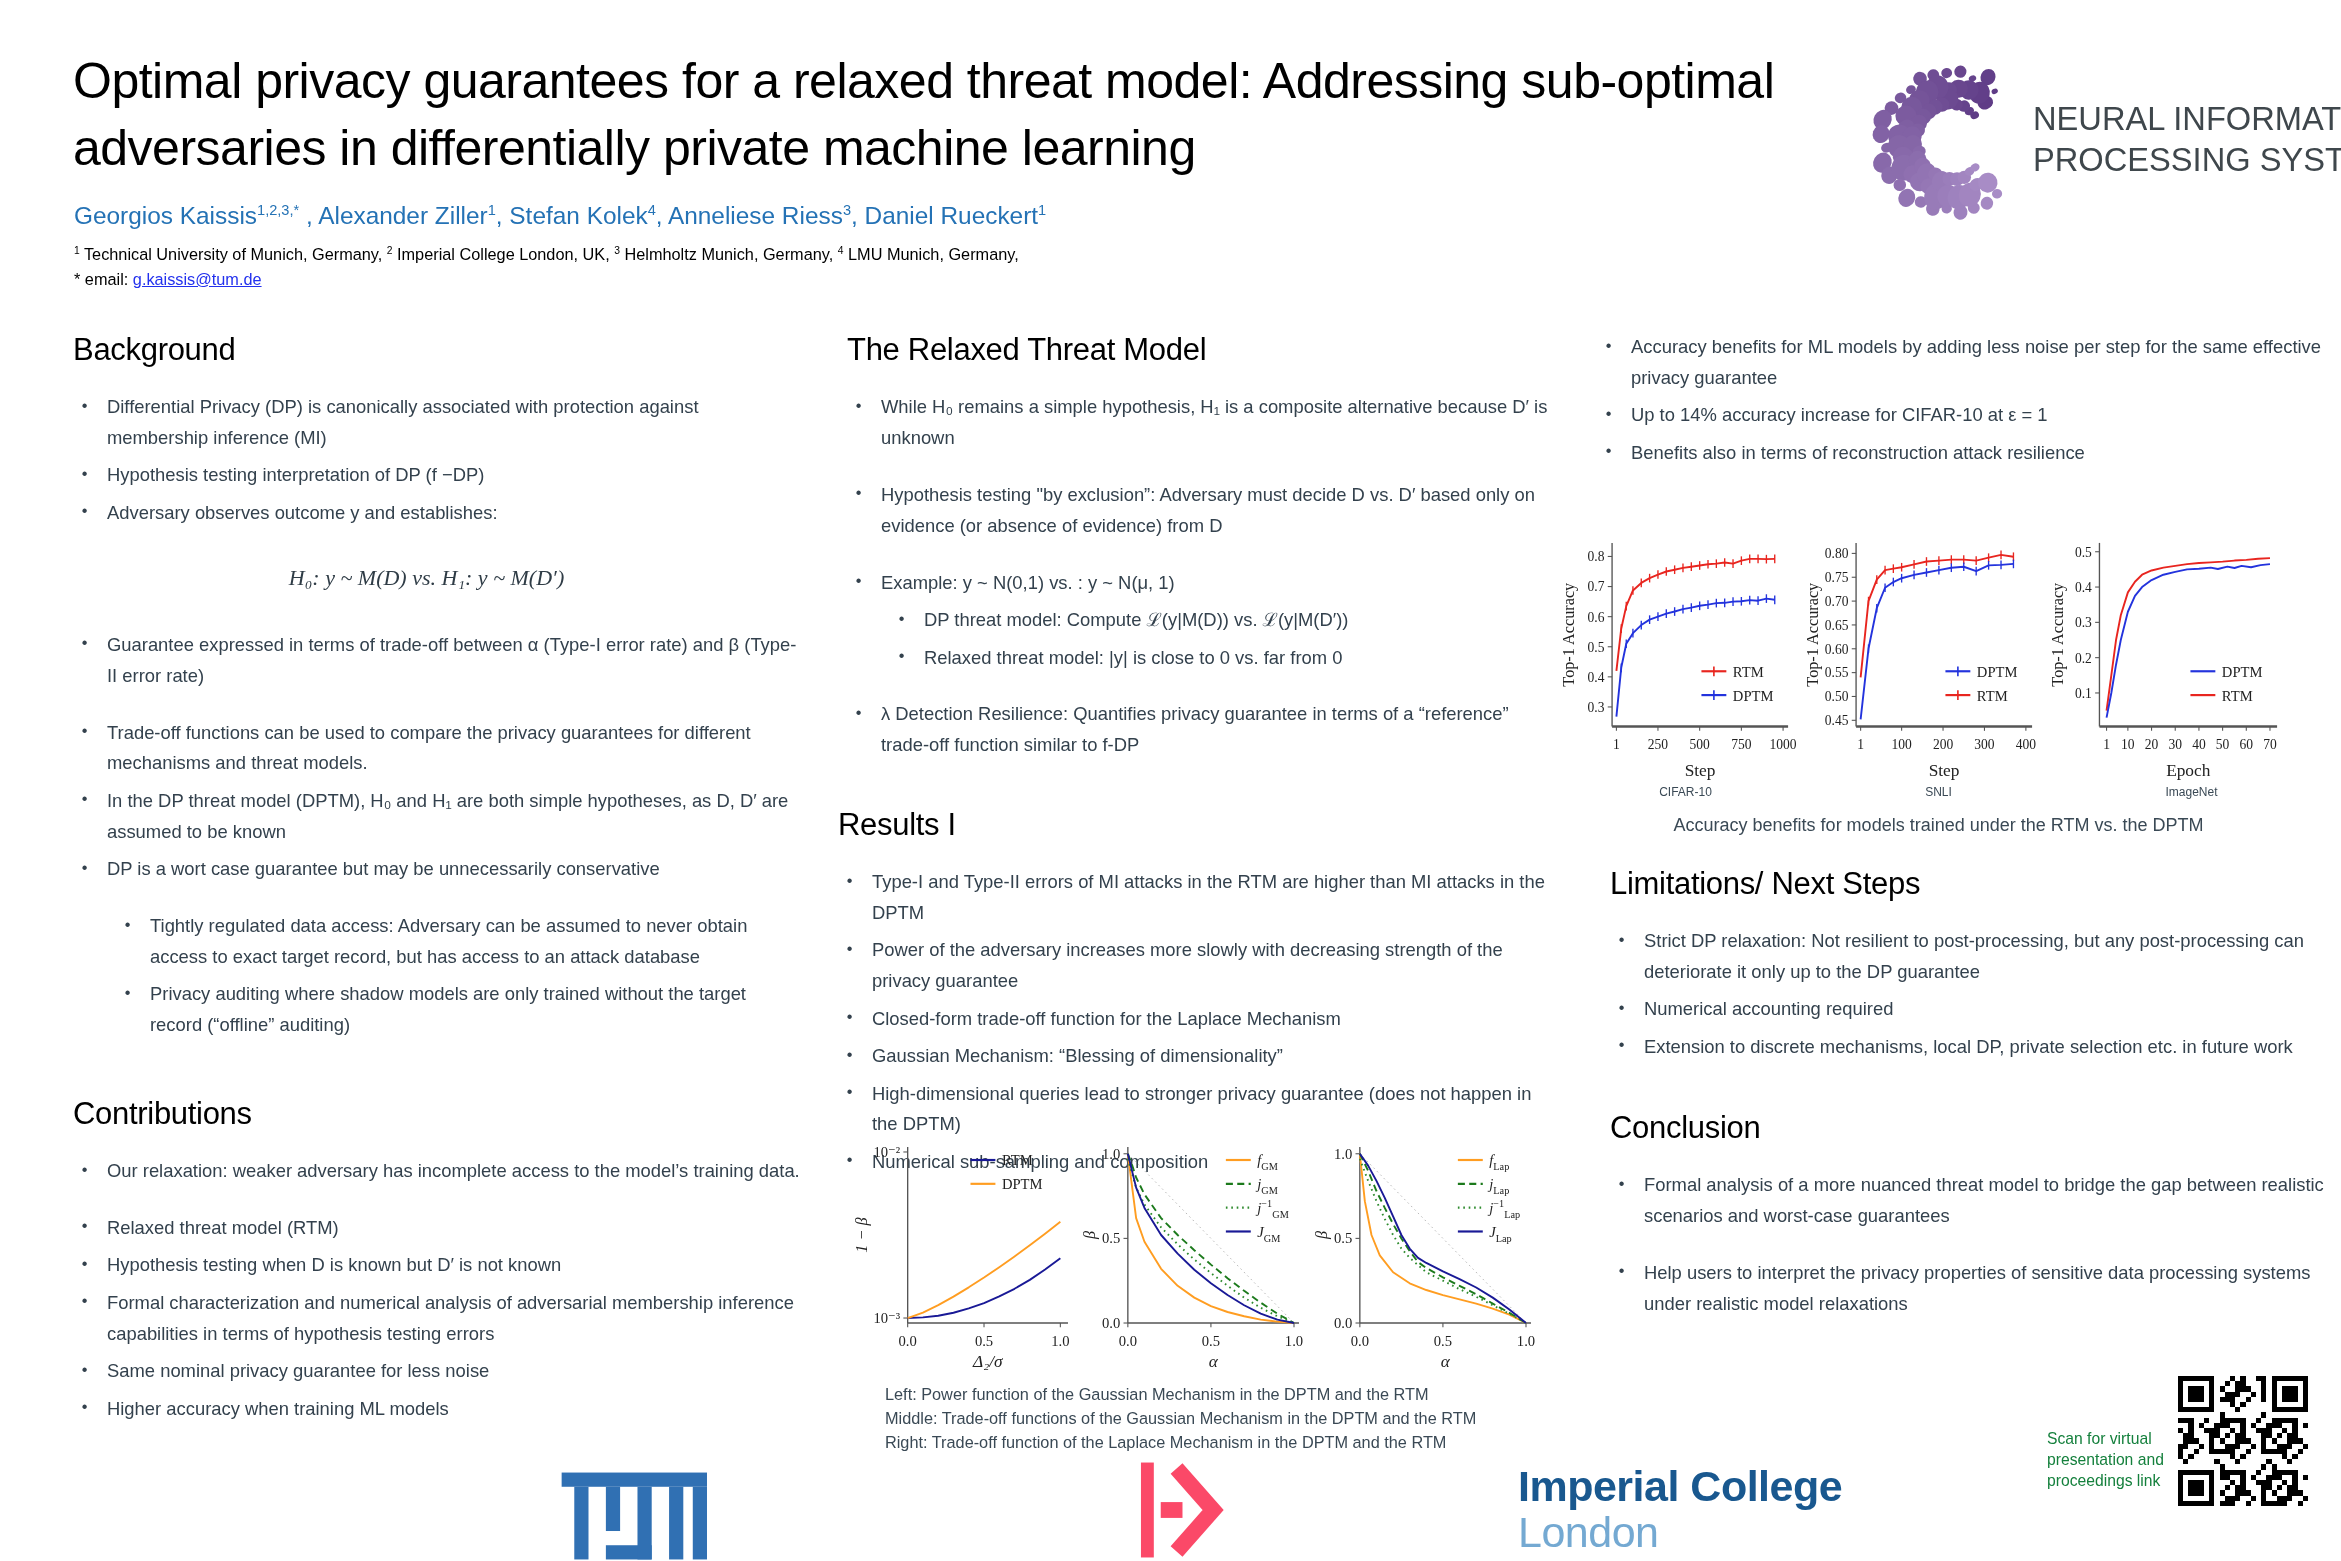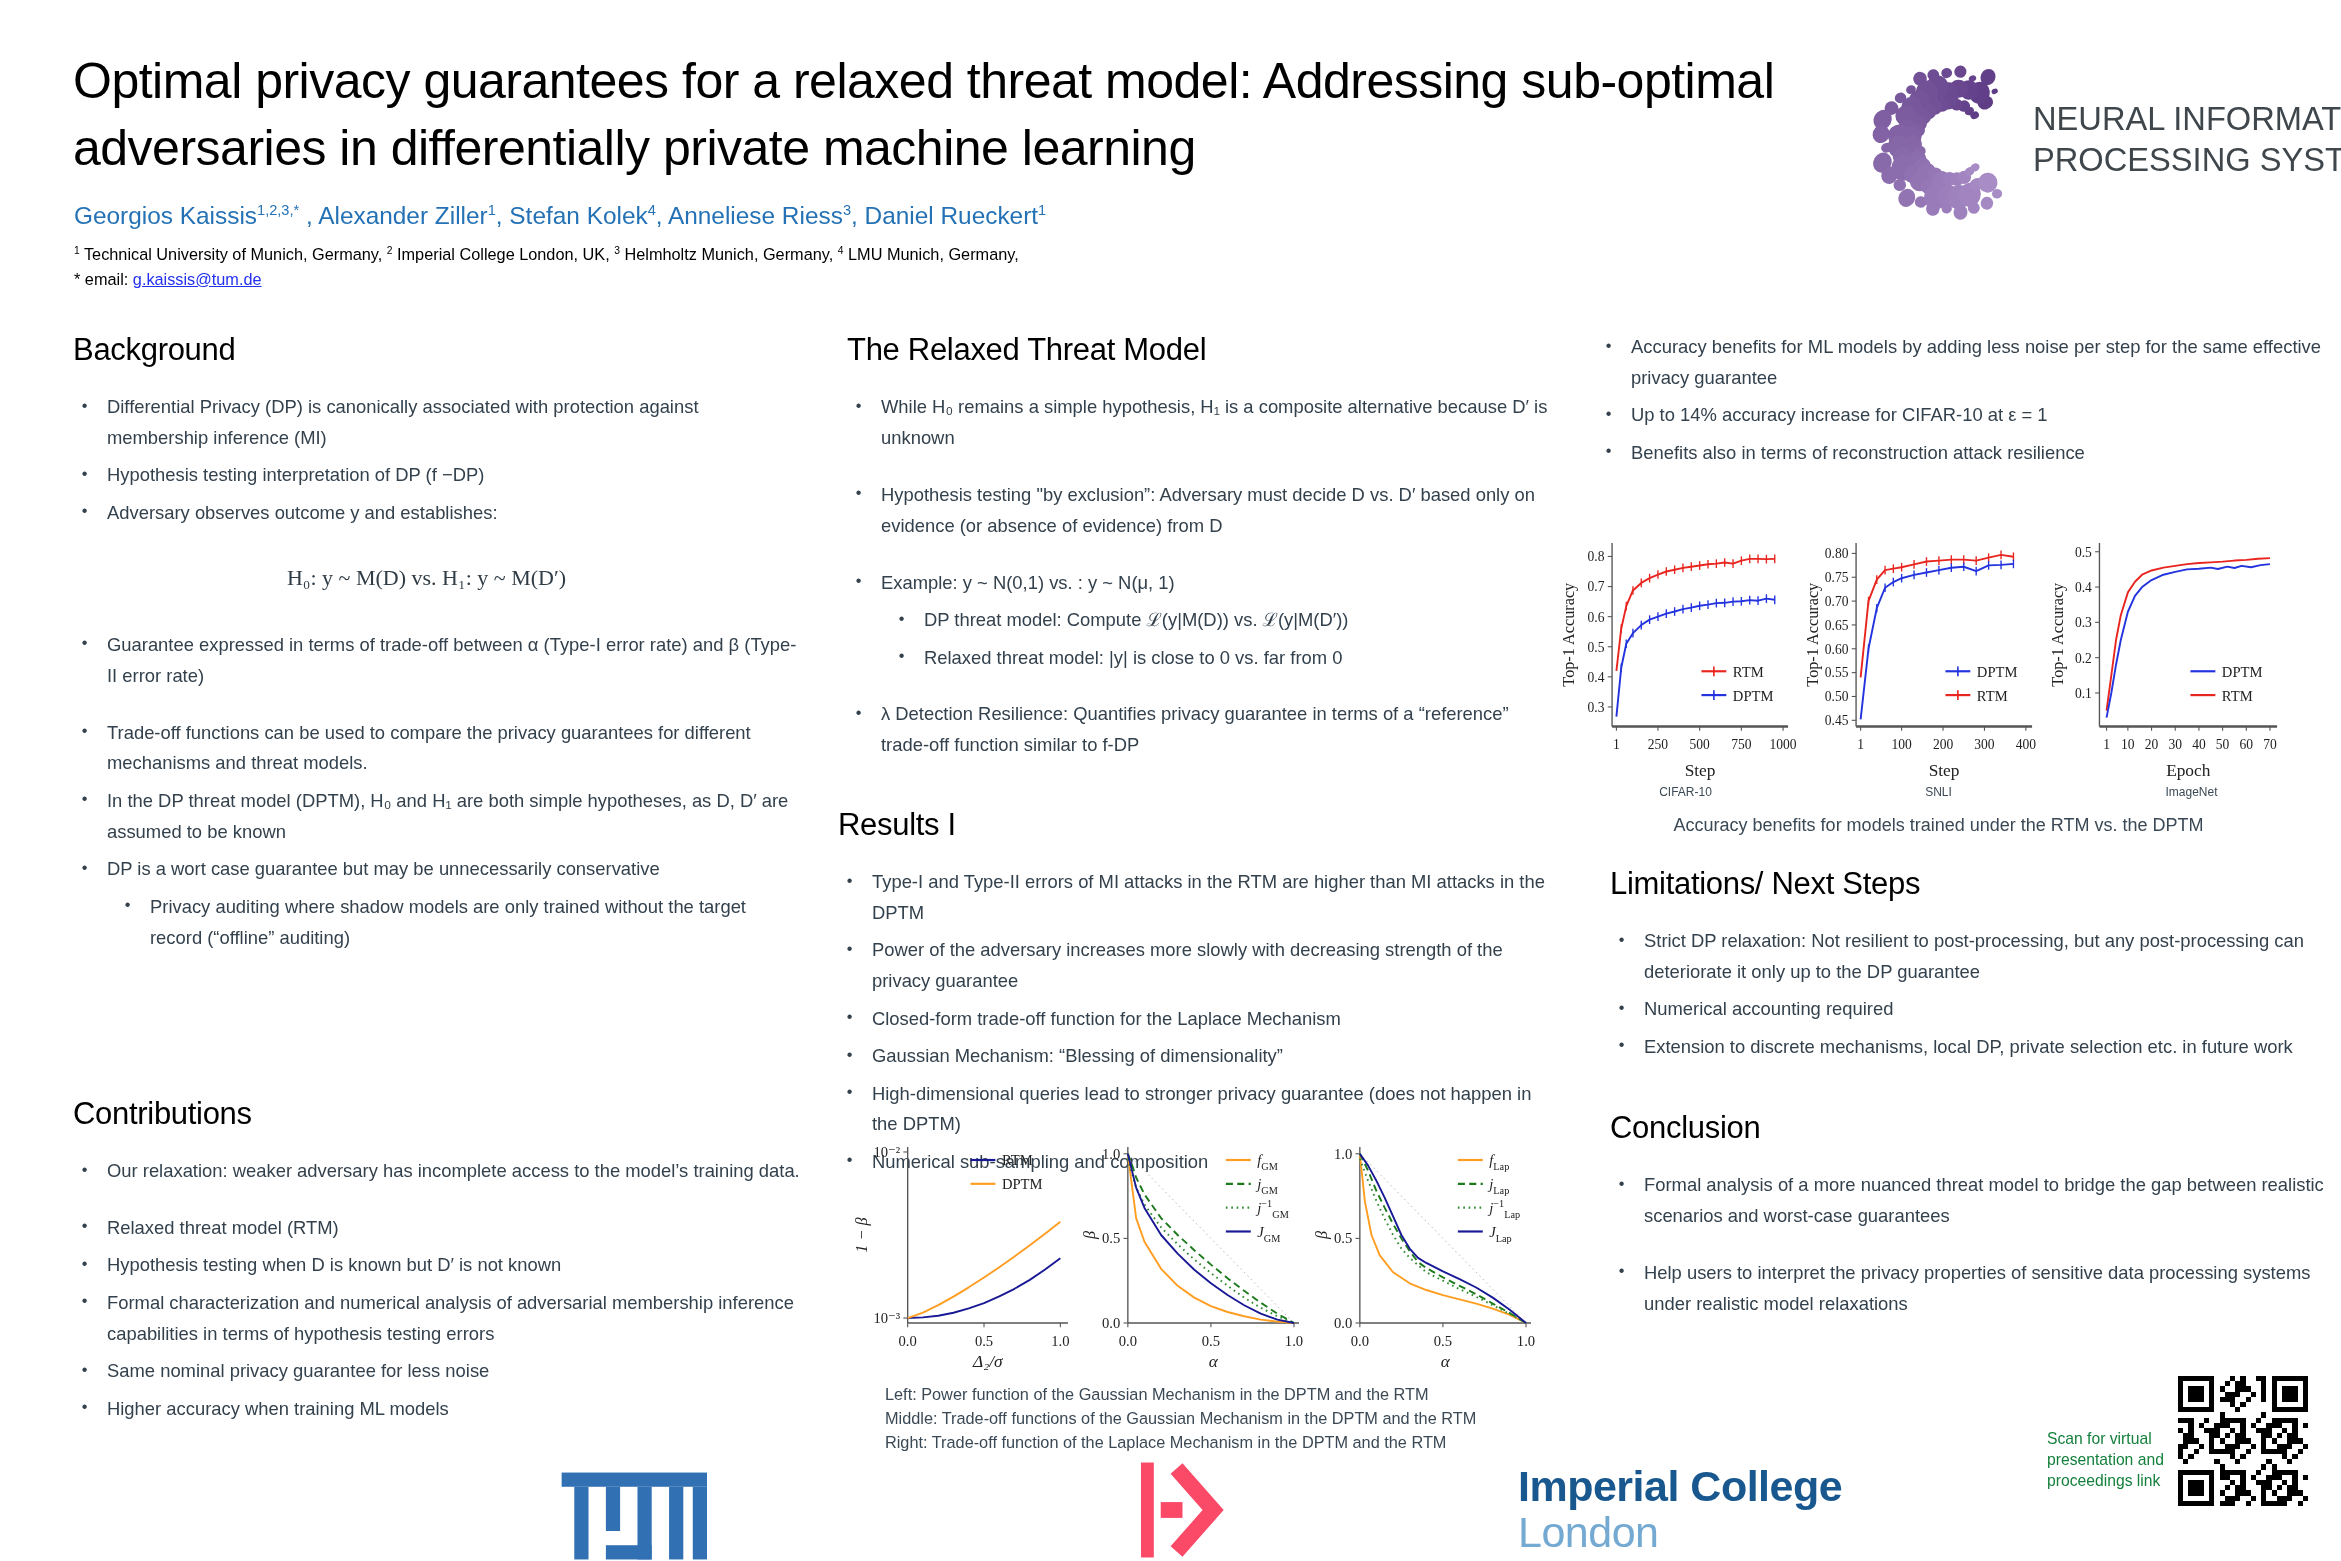--- a/index.html
+++ b/index.html
@@ -17,21 +17,21 @@
   .neurips svg{position:absolute;left:0;top:0}
   .nlogo-text{position:absolute;left:175px;top:68px;font-size:34px;line-height:1.2;font-weight:500;
               color:#3f474c;transform:scaleX(.96);transform-origin:left top;white-space:nowrap}
   .sec{position:absolute}
   .sec h2{font-weight:400;font-size:31px;color:#000;margin:0 0 24px;letter-spacing:-0.3px}
   ul.bullets{list-style:none;margin:0;padding:0;font-size:18.4px;line-height:1.68;color:#33414d}
   ul.bullets li{position:relative;padding-left:34px;margin-bottom:6.5px}
   ul.bullets li::before{content:"•";position:absolute;left:8.7px;top:-0.5px;font-size:16.3px;color:#33414d}
   ul.bullets li.lvl2{margin-left:43px}
   ul.bullets li.gap{margin-top:26px}
-  .formula{font-family:"Liberation Serif","DejaVu Serif",serif;font-size:22px;
+  .formula{font-family:"Liberation Serif","DejaVu Serif",serif;font-style:italic;font-size:22px;
            text-align:center;margin:36px 22px 39px 0;color:#2f3c46}
   .fig{position:absolute;margin:0}
   .plots-row{display:flex;gap:3.3px}
   .cap{font-size:16.3px;line-height:1.5;color:#3a4955;margin-top:6.5px;padding-left:35px}
   .fig2labels{display:flex;margin-top:1.1px}
   .fig2labels span{flex:1;text-align:center;font-size:12px;color:#3a4955}
   .fig2cap{text-align:center;font-size:18px;color:#3a4955;margin-top:16.3px}
   .tum{position:absolute;left:549px;top:1472px}
   .helm{position:absolute;left:1137px;top:1457px}
   .imperial{position:absolute;left:1518px;top:1464px;line-height:1.06}
@@ -137,20 +137,21 @@
       <li>Differential Privacy (DP) is canonically associated with protection against membership inference (MI)</li>
       <li>Hypothesis testing interpretation of DP (f −DP)</li>
       <li>Adversary observes outcome y and establishes:</li>
     </ul>
   <div class="formula">H₀:  y ~ M(D)  vs.  H₁: y ~ M(D′)</div>
   <ul class="bullets">
       <li>Guarantee expressed in terms of trade-off between α (Type-I error rate)  and  β (Type-II error rate)</li>
       <li class="gap">Trade-off functions can be used to compare the privacy guarantees for different mechanisms and threat models.</li>
       <li>In the DP threat model (DPTM), H₀ and H₁ are both simple hypotheses, as D, D′  are assumed to be known</li>
       <li>DP is a wort case guarantee but may be unnecessarily conservative</li>
+      <li class="lvl2 gap">Tightly regulated data access: Adversary can be assumed to never obtain access to exact target record, but has access to an attack database</li>
       <li class="lvl2">Privacy auditing where shadow models are only trained without the target record (“offline” auditing)</li>
     </ul>
 </section>
 
 <section class="sec" style="left:73px;top:1096px;width:770px">
   <h2>Contributions</h2>
   <ul class="bullets">
       <li>Our relaxation: weaker adversary has incomplete access to the model’s training data.</li>
       <li class="gap">Relaxed threat model (RTM)</li>
       <li>Hypothesis testing when D is known but D′  is not known</li>

